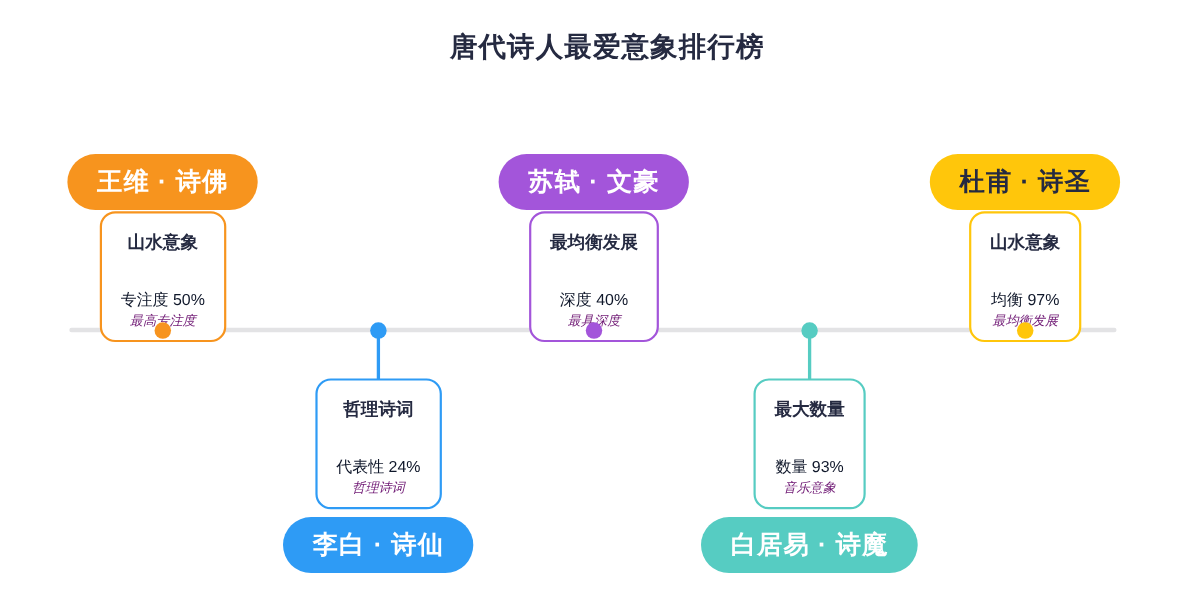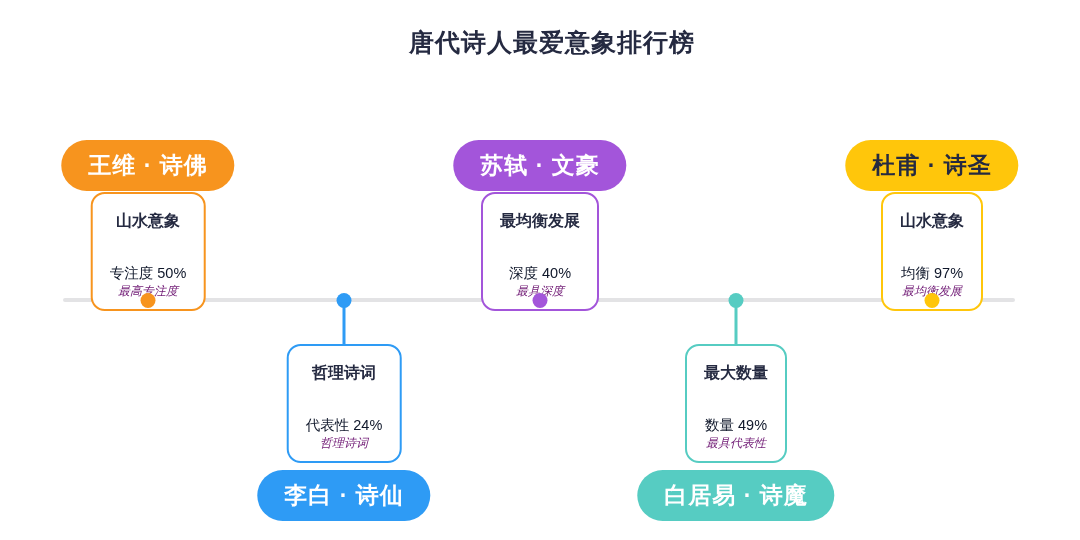--- a/index.html
+++ b/index.html
@@ -159,22 +159,22 @@
     <div class="connector"></div>
     <div class="dot"></div>
   </div>
 
   <div class="item bottom" style="left: 736px; --c: #56CCC2; --tc: #FFFFFF;">
     <div class="badge">
       <span>白居易 · 诗魔</span>
     </div>
     <div class="card">
       <div class="card-title">最大数量</div>
-      <div class="card-metric">数量 49%</div>
-      <div class="card-caption">最具代表性</div>
+      <div class="card-metric">数量 93%</div>
+      <div class="card-caption">音乐意象</div>
     </div>
     <div class="connector"></div>
     <div class="dot"></div>
   </div>
 
   <div class="item top" style="left: 932px; --c: #FFC60B; --tc: #252A41;">
     <div class="badge">
       <span>杜甫 · 诗圣</span>
     </div>
     <div class="card">

